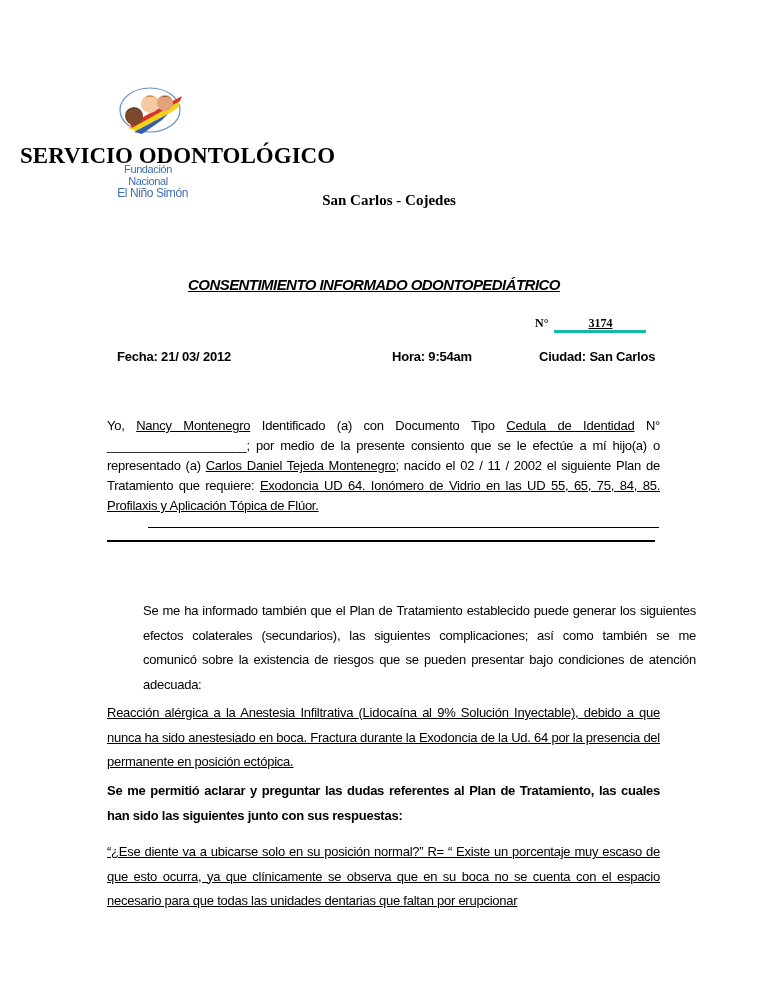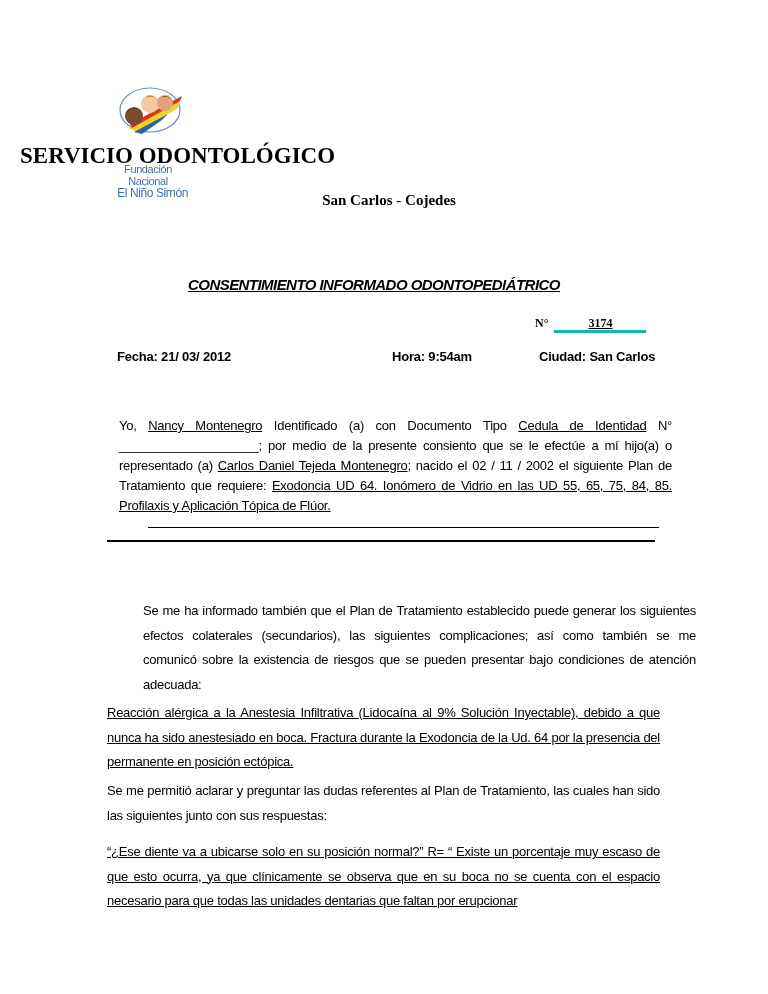--- a/index.html
+++ b/index.html
@@ -86,21 +86,21 @@
 
     
     .para {
       left: 107px; width: 553px;
       font-family: "Liberation Sans", sans-serif;
       font-size: 13px;
       letter-spacing: -0.25px;
       text-align: justify;
       text-align-last: left;
     }
-    .para.tight { line-height: 20px; margin-left: 12px; }
+    .para.tight { line-height: 20px; }
     .para.loose { line-height: 24.5px; }
     .u { text-decoration: underline; }
     .line {
       position: absolute;
       height: 0;
       border-top: 1.3px solid #000;
     }
   </style>
 </head>
 <body>
@@ -140,14 +140,14 @@
 <div class="abs para tight" style="top:416px;">
   <span>Yo, </span><span class="u">Nancy Montenegro</span><span> Identificado (a) con Documento Tipo </span><span class="u">Cedula de Identidad</span><span> N°</span>
   <span>____________________</span><span>; por medio de la presente consiento que se le efectúe a mí hijo(a)  o representado (a) </span><span class="u"> Carlos Daniel Tejeda Montenegro</span><span>; nacido el 02 / 11 / 2002 el siguiente Plan de Tratamiento que requiere: </span><span class="u">Exodoncia UD 64. Ionómero de Vidrio en las UD 55, 65, 75, 84, 85. Profilaxis y Aplicación Tópica de Flúor.</span>
 </div>
 <div class="line" style="left:148px; width:511px; top:527px;"></div>
 <div class="line" style="left:107px; width:548px; top:540px; border-top-width:2px;"></div>
 
 <div class="abs para loose" style="top:599px;margin-left:36px;">Se me ha informado también que el Plan de Tratamiento establecido puede generar los siguientes  efectos colaterales (secundarios), las siguientes complicaciones; así como también se me comunicó sobre la existencia de riesgos que se pueden presentar bajo condiciones de atención adecuada:</div>
 <div class="abs para loose u" style="top:701px;">Reacción alérgica  a la Anestesia Infiltrativa (Lidocaína al 9% Solución Inyectable), debido a que nunca ha sido anestesiado en boca. Fractura durante la Exodoncia de la Ud. 64 por la presencia del permanente en posición ectópica.</div>
 
-<div class="abs para loose" style="top:779px;">Se me permitió aclarar y preguntar las dudas referentes al Plan de Tratamiento, las cuales han sido las siguientes junto con sus respuestas:</div>
+<div class="abs para loose" style="top:779px;font-weight:bold;">Se me permitió aclarar y preguntar las dudas referentes al Plan de Tratamiento, las cuales han sido las siguientes junto con sus respuestas:</div>
 <div class="abs para loose u" style="top:840px;">“¿Ese diente va a ubicarse solo en su posición normal?” R= “ Existe un porcentaje muy escaso de que esto ocurra, ya que clínicamente se observa que en su boca no se cuenta con el espacio necesario para que todas las unidades dentarias que faltan por erupcionar</div>
 
 </body></html>

